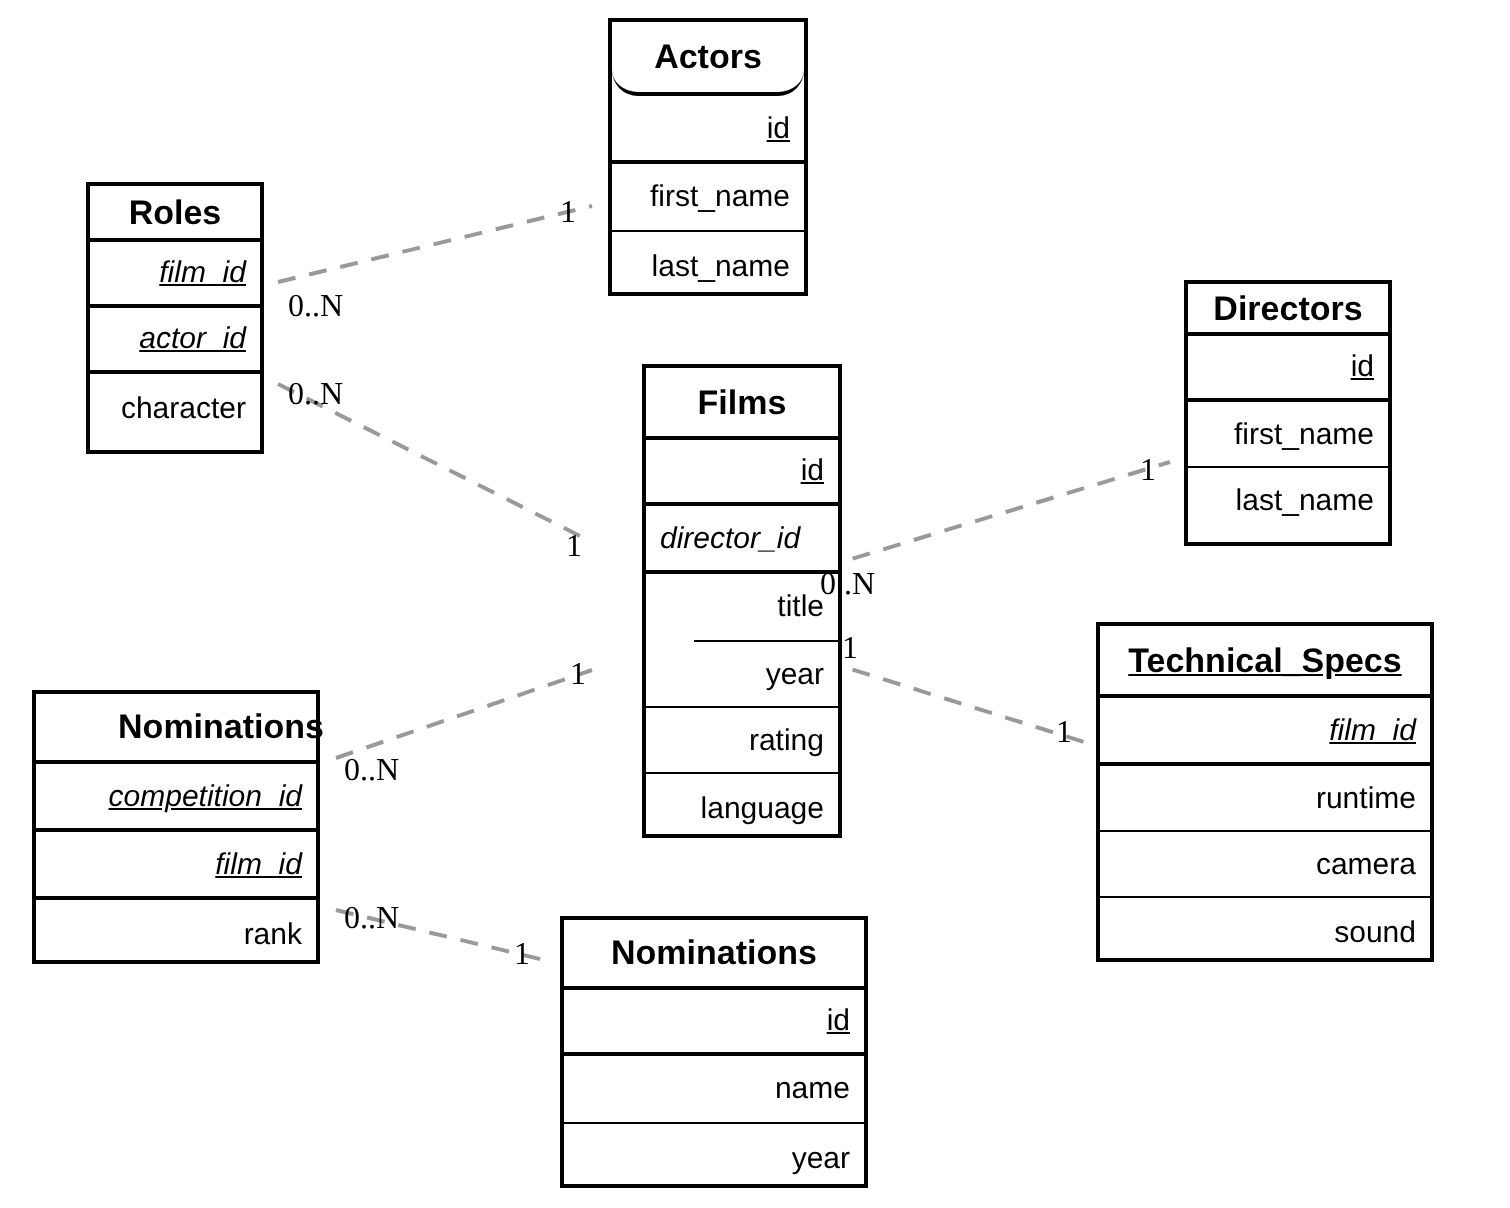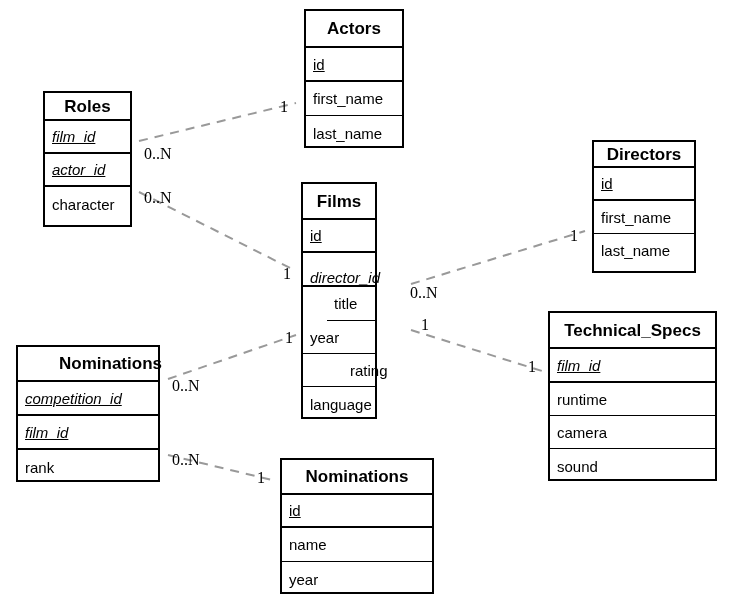--- a/index.html
+++ b/index.html
@@ -28,24 +28,25 @@
     display:flex;align-items:center;justify-content:center;
   }
   .attr{
     font-size:15px;
     color:#000;
     border-bottom:1px solid #000;
     box-sizing:border-box;
     padding:0 7px;
     line-height:1;
     display:flex;align-items:center;
+    justify-content:flex-end;
     white-space:nowrap;
   }
   .attr:last-child{border-bottom:none;}
-  .attr.left{justify-content:flex-start;align-items:flex-end;}
+  .attr.left{justify-content:flex-start;}
   .attr.pk > span{text-decoration:underline;}
   .attr.fk > span{font-style:italic;text-decoration:underline;}
   .attr.plainital > span{font-style:italic;}
   .attr.thickline{border-bottom:2px solid #000;}
 
   .card{
     position:absolute;
     font-family:"Liberation Serif", serif;
     font-size:16px;
     color:#000;
@@ -59,21 +60,21 @@
 <div id="canvas">
   <svg id="edges" viewBox="0 0 755 604" xmlns="http://www.w3.org/2000/svg">
       <line x1="139" y1="141" x2="296" y2="103" stroke="#999999" stroke-width="2" stroke-dasharray="9,7"></line>
       <line x1="139" y1="192" x2="296" y2="271" stroke="#999999" stroke-width="2" stroke-dasharray="9,7"></line>
       <line x1="411" y1="284" x2="585" y2="231" stroke="#999999" stroke-width="2" stroke-dasharray="9,7"></line>
       <line x1="411" y1="330" x2="542" y2="371" stroke="#999999" stroke-width="2" stroke-dasharray="9,7"></line>
       <line x1="168" y1="379" x2="296" y2="335" stroke="#999999" stroke-width="2" stroke-dasharray="9,7"></line>
       <line x1="168" y1="455" x2="272" y2="480" stroke="#999999" stroke-width="2" stroke-dasharray="9,7"></line>
     </svg>
 <div class="entity" style="left: 304px; top: 9px; width: 100px; height: 139px;">
-      <div class="ent-title" style="height: 37px;">Actors</div>
+      <div class="ent-title" style="height: 37px; border-radius: 13px;">Actors</div>
       <div class="attr pk thickline" style="height: 34px;">
         <span>id</span>
       </div>
       <div class="attr" style="height: 34px;">
         <span>first_name</span>
       </div>
       <div class="attr" style="height: 34px;">
         <span>last_name</span>
       </div>
     </div>
@@ -82,21 +83,21 @@
       <div class="attr fk thickline" style="height: 33px;">
         <span>film_id</span>
       </div>
       <div class="attr fk thickline" style="height: 33px;">
         <span>actor_id</span>
       </div>
       <div class="attr" style="height: 34px;">
         <span>character</span>
       </div>
     </div>
-    <div class="entity" style="left: 301px; top: 182px; width: 76px; height: 237px;">
+    <div class="entity" style="left: 321px; top: 182px; width: 100px; height: 237px;">
       <div class="ent-title" style="height: 36px;">Films</div>
       <div class="attr pk thickline" style="height: 33px;">
         <span>id</span>
       </div>
       <div class="attr plainital left thickline" style="height: 34px;">
         <span>director_id</span>
       </div>
       <div class="attr" style="height: 34px; margin-left: 24px;">
         <span>title</span>
       </div>
@@ -116,21 +117,21 @@
         <span>id</span>
       </div>
       <div class="attr" style="height: 33px;">
         <span>first_name</span>
       </div>
       <div class="attr" style="height: 33px;">
         <span>last_name</span>
       </div>
     </div>
     <div class="entity" style="left: 548px; top: 311px; width: 169px; height: 170px;">
-      <div class="ent-title" style="height: 36px;">Technical_Specs</div>
+      <div class="ent-title" style="height: 36px; text-decoration: underline;">Technical_Specs</div>
       <div class="attr fk thickline" style="height: 34px;">
         <span>film_id</span>
       </div>
       <div class="attr" style="height: 33px;">
         <span>runtime</span>
       </div>
       <div class="attr" style="height: 33px;">
         <span>camera</span>
       </div>
       <div class="attr" style="height: 34px;">

